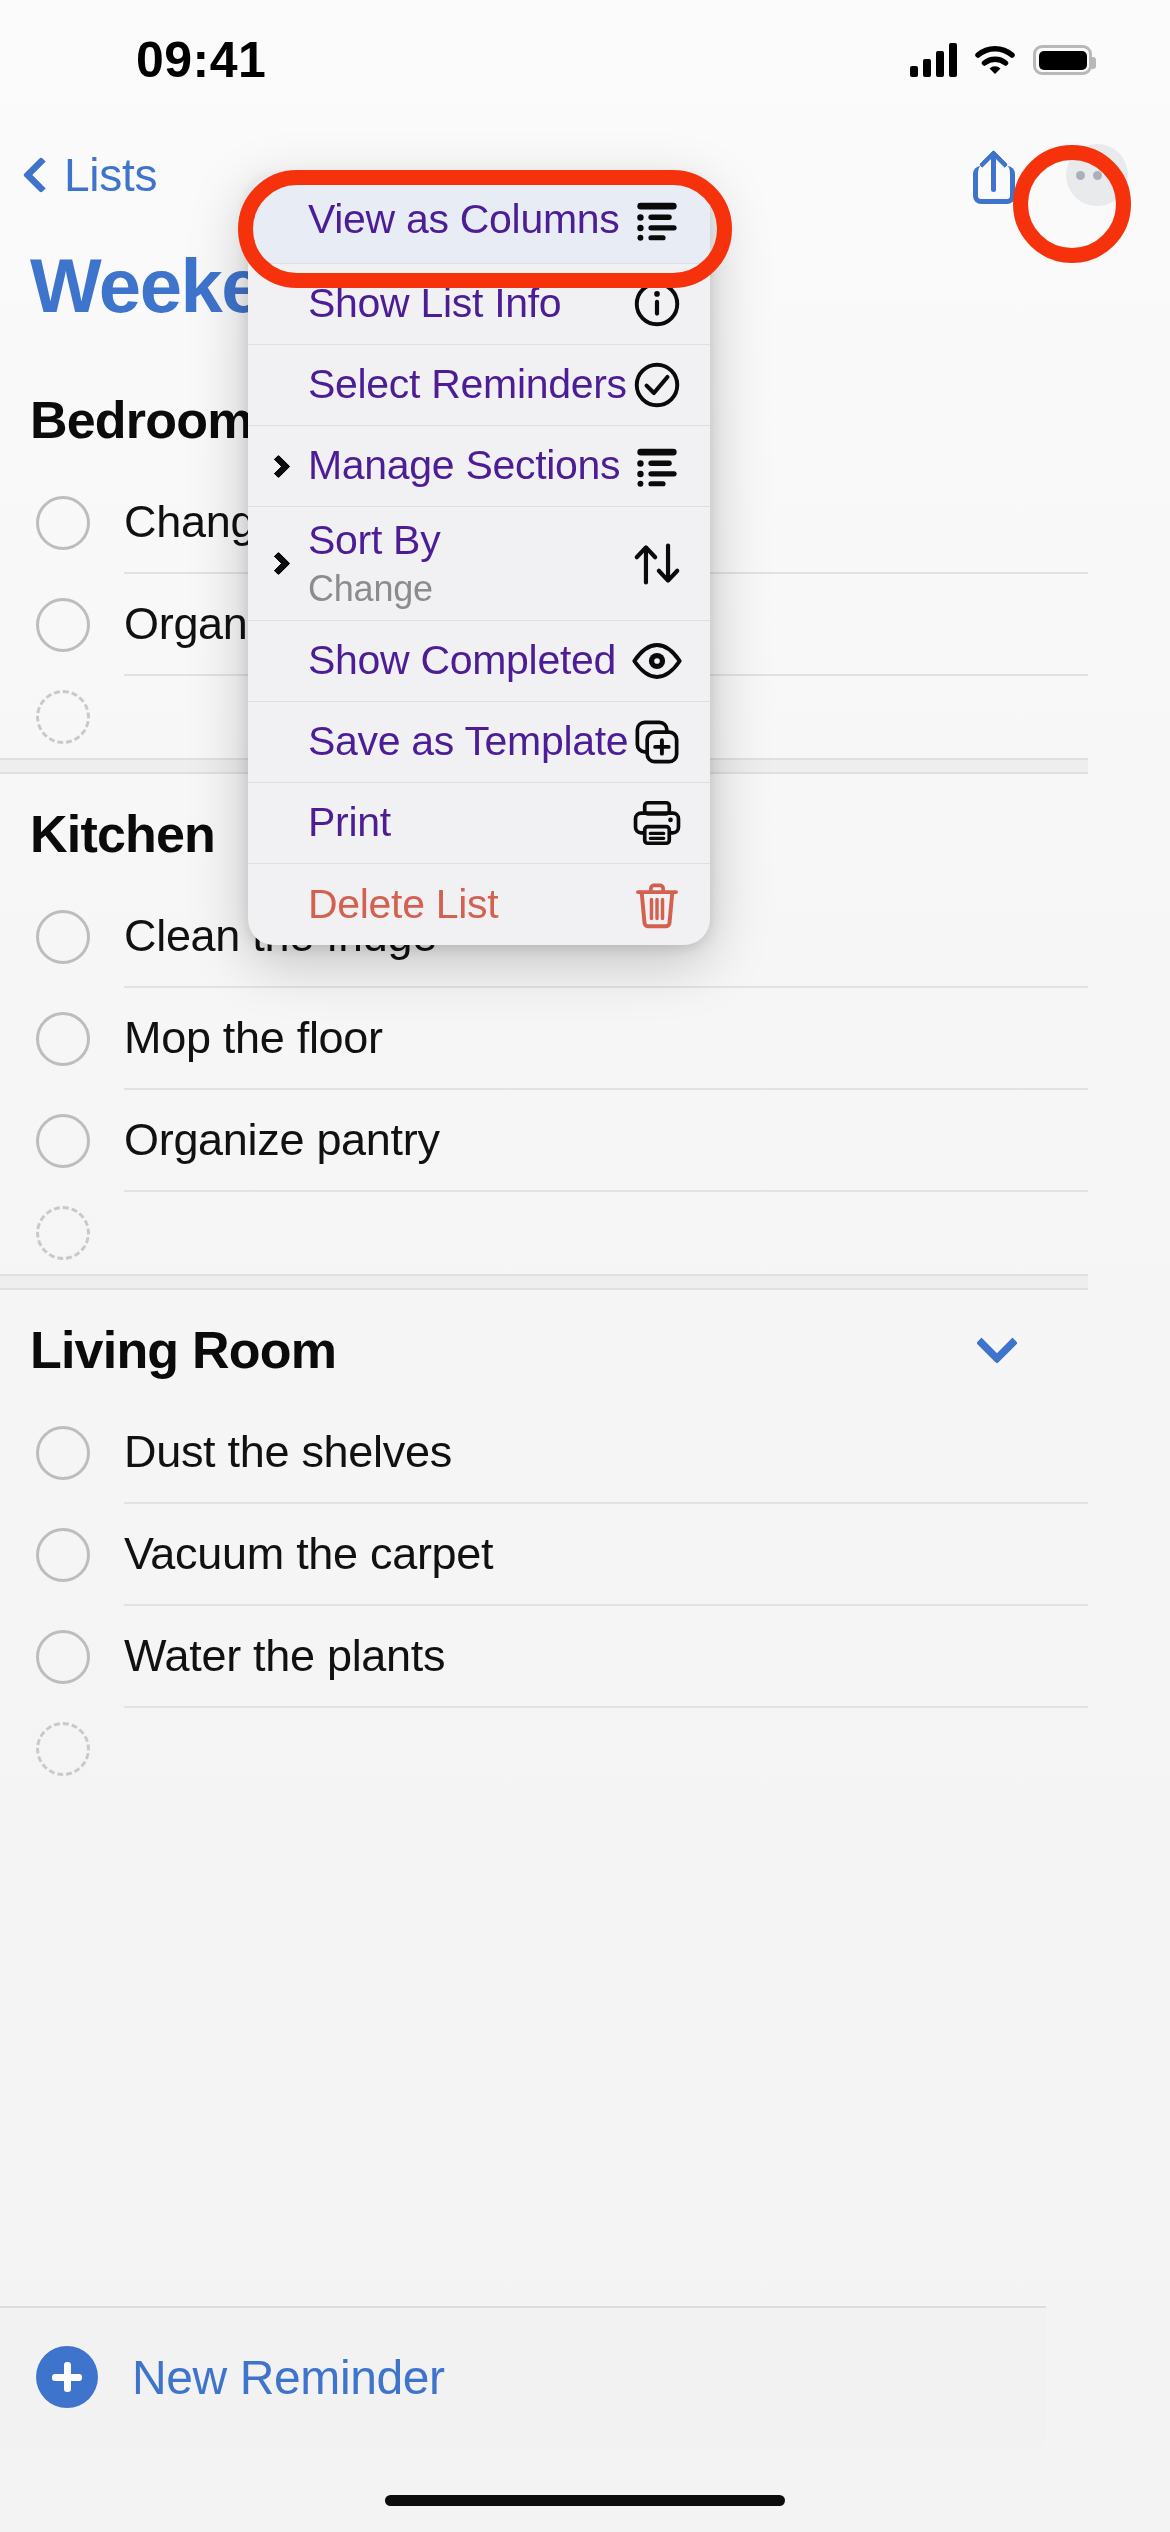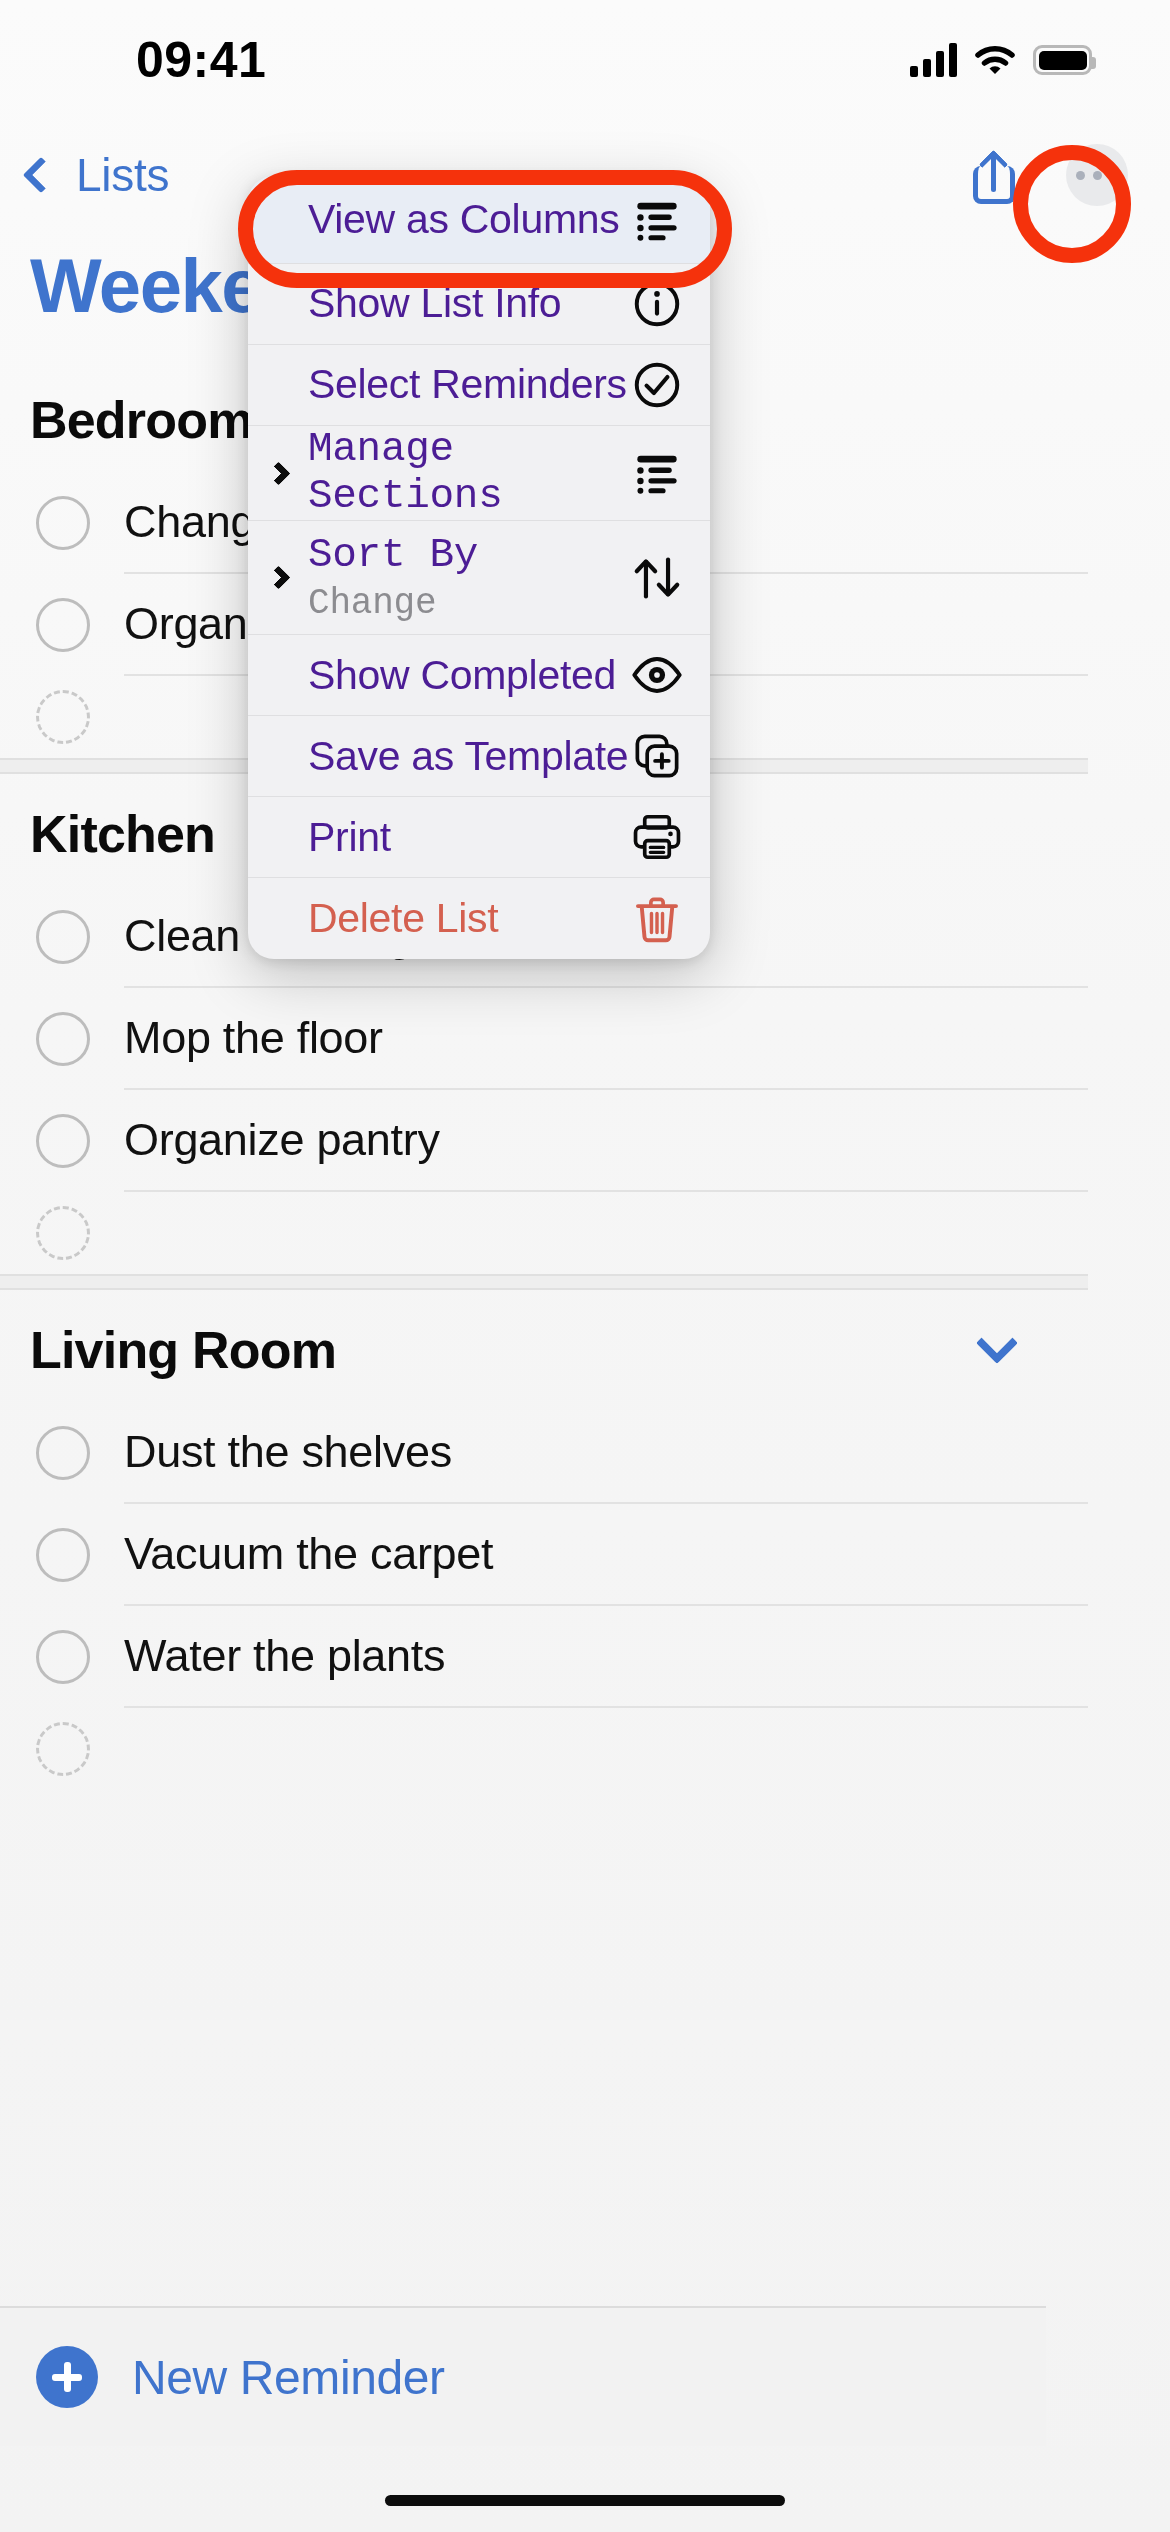--- a/index.html
+++ b/index.html
@@ -43,21 +43,21 @@
     content:""; position:absolute; right:-7px; top:9px;
     width:5px; height:12px; background:#b8b8b8; border-radius:0 3px 3px 0;
   }
   .battery .fill { width:100%; height:100%; background:#000; border-radius:5px; }
 
   
   #navbar {
     position:absolute; top:120px; left:0; width:1170px; height:110px;
     display:flex; align-items:center; padding:0 42px 0 28px;
   }
-  #back-btn { display:flex; align-items:center; gap:22px; cursor:pointer; }
+  #back-btn { display:flex; align-items:center; gap:10px; cursor:pointer; }
   .chev-left {
     width:26px; height:26px;
     border-left:7px solid #3f74cd; border-bottom:7px solid #3f74cd;
     transform:rotate(45deg); border-radius:3px;
   }
   #back-label { font-size:46px; color:#3f74cd; letter-spacing:-0.3px; }
   #nav-spacer { flex:1; }
   #nav-actions { display:flex; align-items:center; gap:48px; }
 
   .share-icon { width:48px; height:58px; position:relative; }
@@ -156,21 +156,21 @@
   .menu-item.highlighted { background:#e8edf5; min-height:88px; }
   .menu-item.tall { min-height:114px;justify-content:space-between; }
 
   .submenu-chev {
     position:absolute; left:22px;
     width:17px; height:17px;
     border-right:7px solid #0c0c0c; border-top:7px solid #0c0c0c;
     transform:rotate(45deg); border-radius:2px;
   }
   .mi-labels { flex:1; display:flex; flex-direction:column; justify-content:center; padding-left:34px; }
-  .menu-item.has-sub .mi-labels { padding-left:34px;font-family:Liberation Mono, monospace; }
+  .menu-item.has-sub .mi-labels { padding-left:34px; }
   .mi-label { font-size:41px; color:#4c1d95; letter-spacing:-0.3px; line-height:1.15; }
   .mi-sub { font-size:36px; color:#8c8c90; letter-spacing:-0.2px; margin-top:4px; }
   .menu-item.destructive .mi-label { color:#d4604f; }
 
   .mi-icon { width:54px; height:54px; flex:0 0 auto; display:flex; align-items:center; justify-content:center; }
   .mi-icon svg { width:100%; height:100%; display:block; }
 
   
   #ring-more {
     position:absolute; top:145px; left:1013px;

